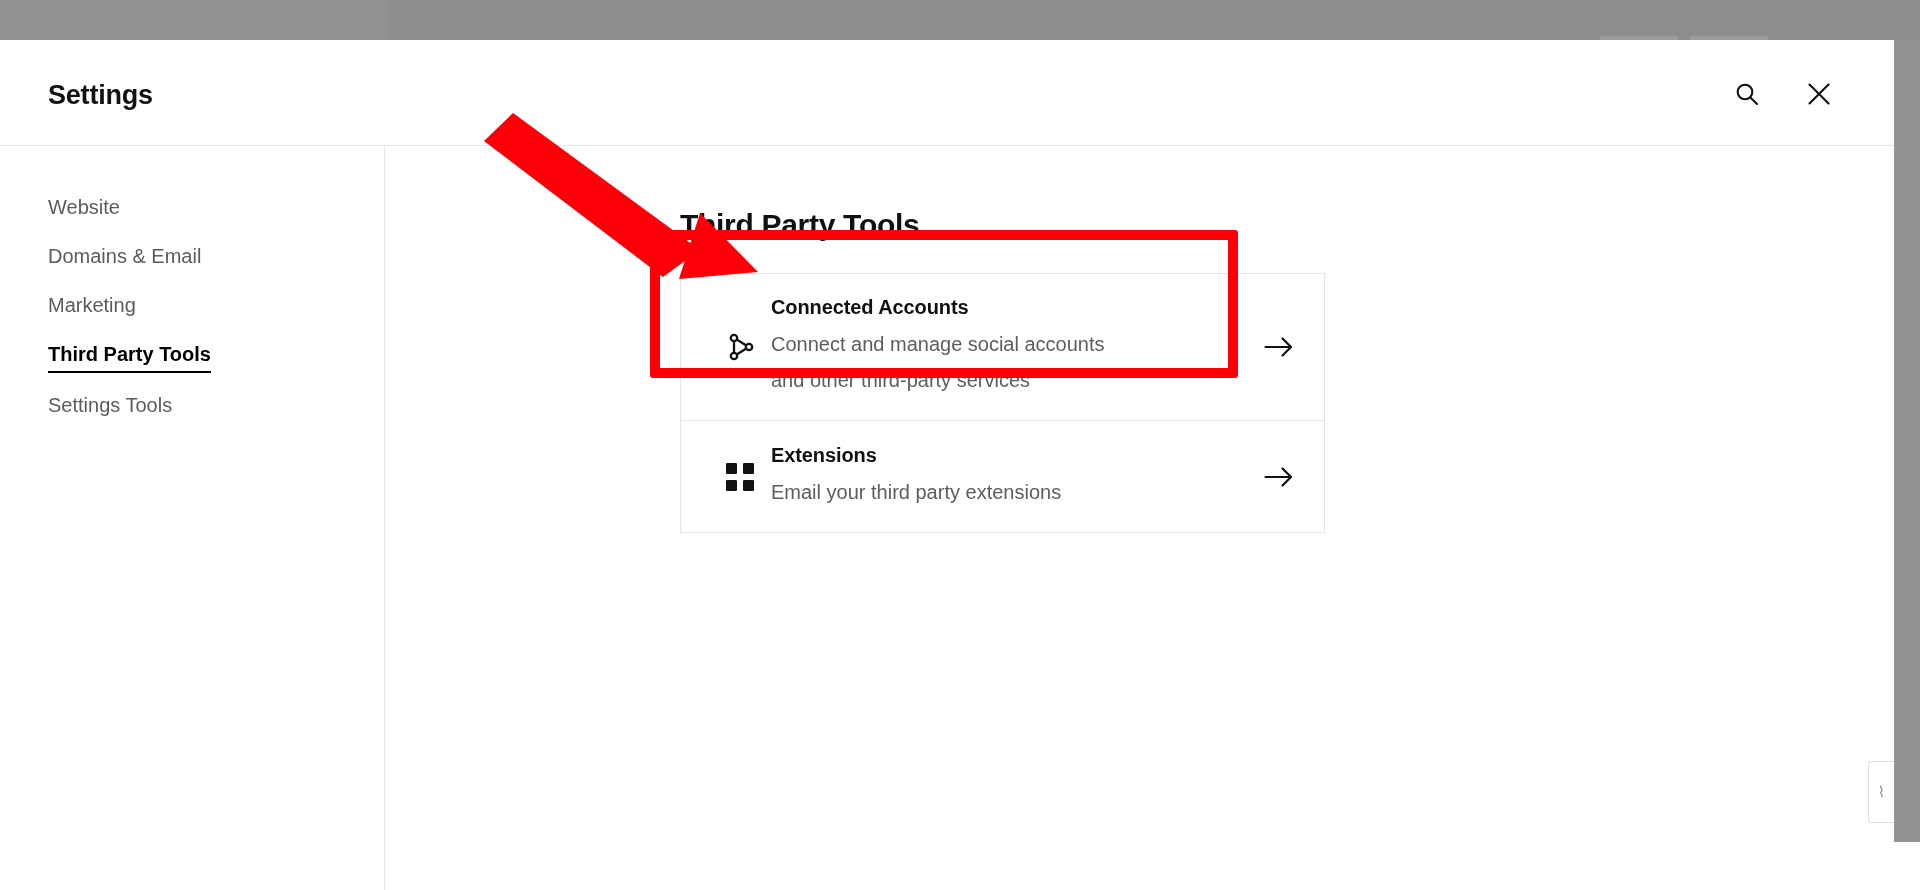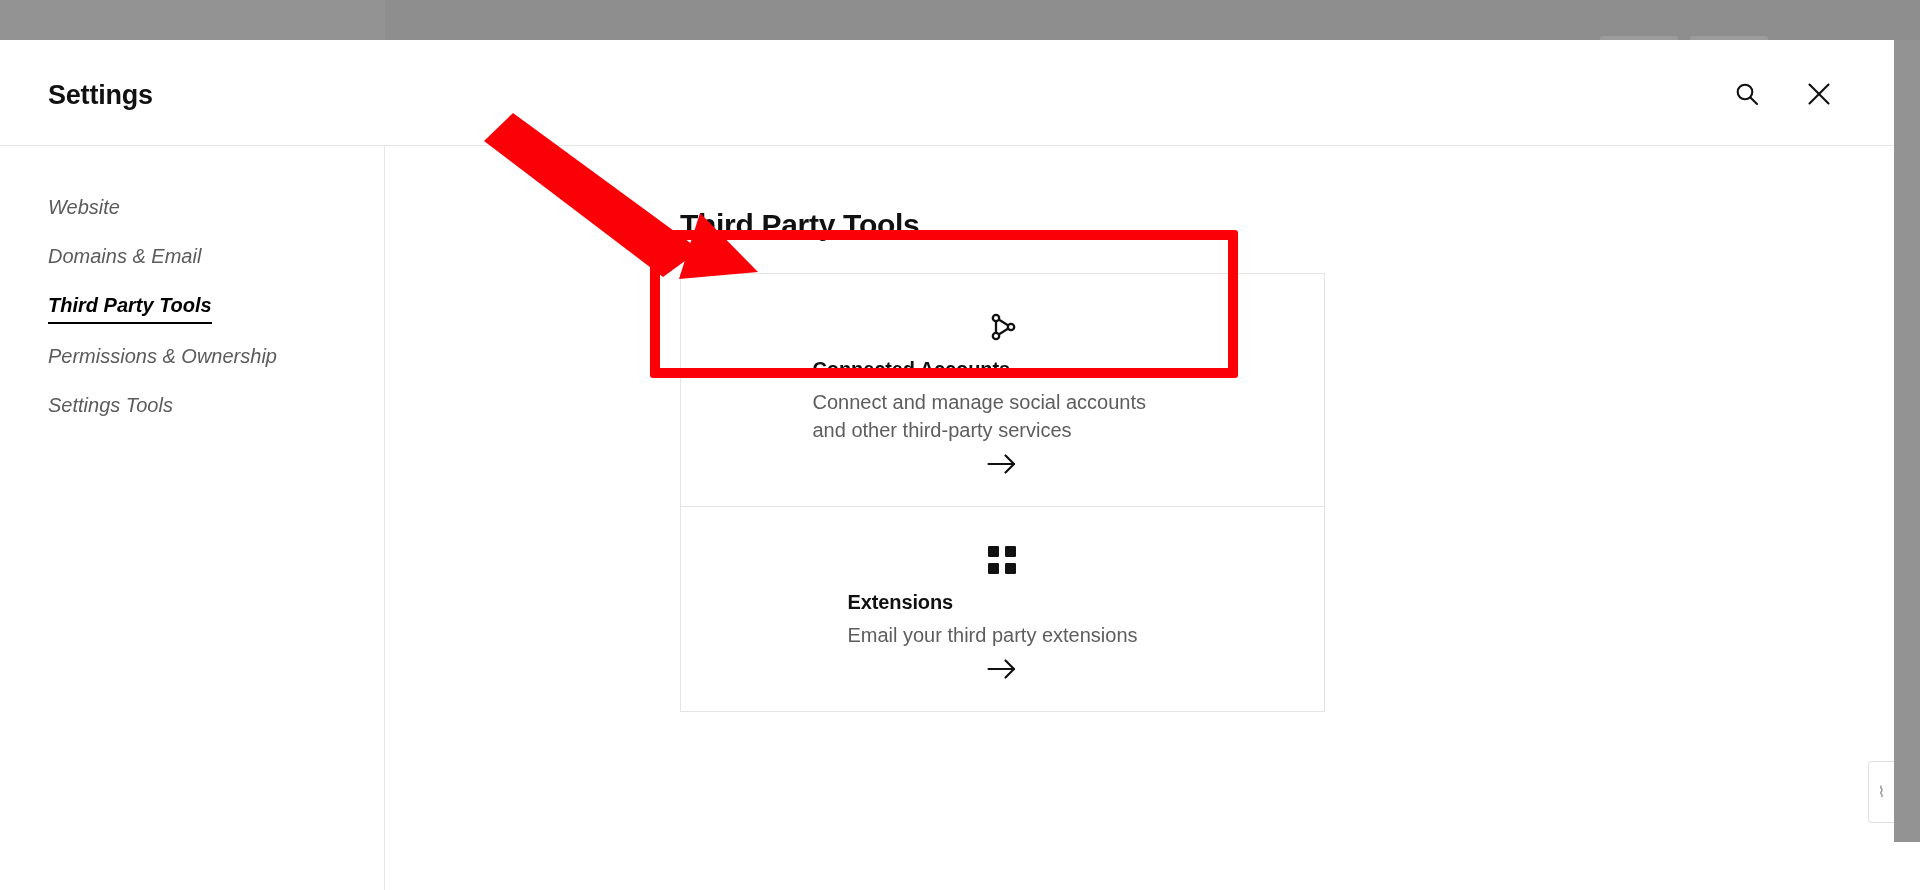--- a/index.html
+++ b/index.html
@@ -118,21 +118,20 @@
     margin-bottom: 19px;
     font-size: 20px;
     line-height: 26px;
     color: #5b5b5b;
     cursor: pointer;
     white-space: nowrap;
   }
   .nav-item .nav-label {
     display: inline-block;
     padding-bottom: 4px;
-    font-style: italic;
   }
   .nav-item.active .nav-label {
     color: #000000;
     font-weight: bold;
     border-bottom: 2px solid #000000;
   }
 
   
   .main {
     flex: 1;
@@ -155,42 +154,41 @@
   .card {
     position: relative;
     display: flex;
     align-items: center;
     width: 645px;
     min-height: 112px;
     padding: 22px 30px 22px 28px;
     border: 1px solid #e4e4e4;
     background: #ffffff;
     cursor: pointer;
-    flex-direction: column;
   }
   .card + .card { border-top: none; }
 
   .card-icon {
     flex: 0 0 62px;
     display: flex;
     align-items: center;
     justify-content: center;
     color: #111111;
   }
   .card-text { flex: 1; padding-right: 18px; }
   .card-title {
     font-size: 20px;
     font-weight: bold;
     color: #111111;
     margin-bottom: 7px;
     letter-spacing: -0.1px;
   }
   .card-desc {
     font-size: 20px;
-    line-height: 28px;
+    line-height: 36px;
     color: #5d5d5d;
     max-width: 360px;
   }
   .card-arrow {
     flex: 0 0 40px;
     display: flex;
     align-items: center;
     justify-content: flex-end;
     color: #111111;
   }
@@ -269,25 +267,25 @@
 
     <div class="modal-body">
 
       <nav class="sidebar">
         <div class="nav-item">
           <span class="nav-label">Website</span>
         </div>
         <div class="nav-item">
           <span class="nav-label">Domains &amp; Email</span>
         </div>
+        <div class="nav-item">
+          <span class="nav-label">Marketing</span>
+        </div>
         <div class="nav-item active">
           <span class="nav-label">Third Party Tools</span>
-        </div>
-        <div class="nav-item">
-          <span class="nav-label">Permissions &amp; Ownership</span>
         </div>
         <div class="nav-item">
           <span class="nav-label">Settings Tools</span>
         </div>
       </nav>
 
       <section class="main">
         <div class="content-col">
 
           <h1 class="page-title">Third Party Tools</h1>

